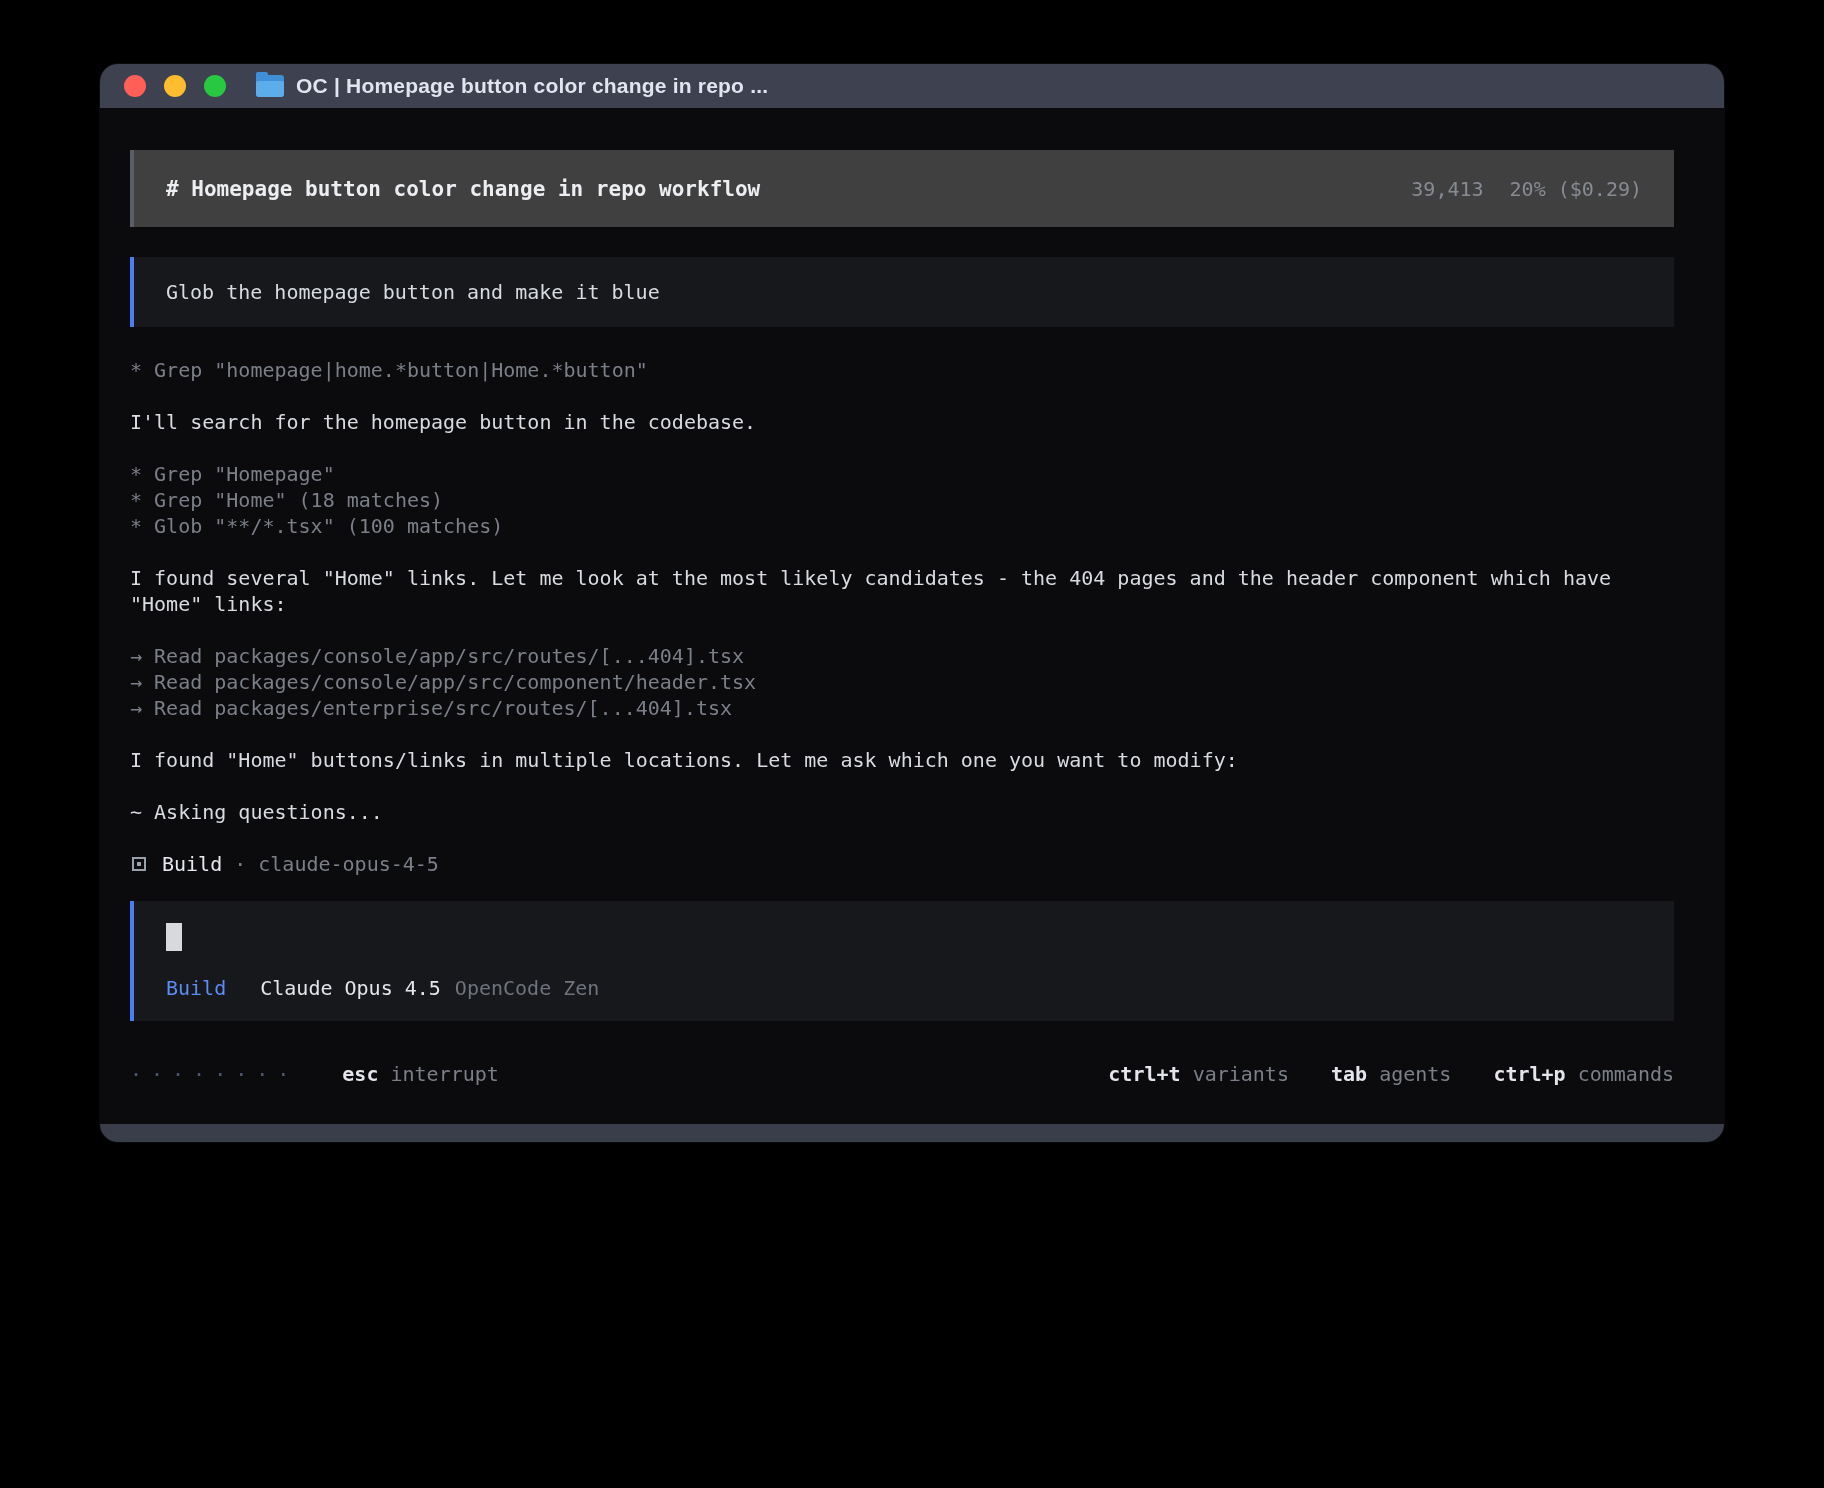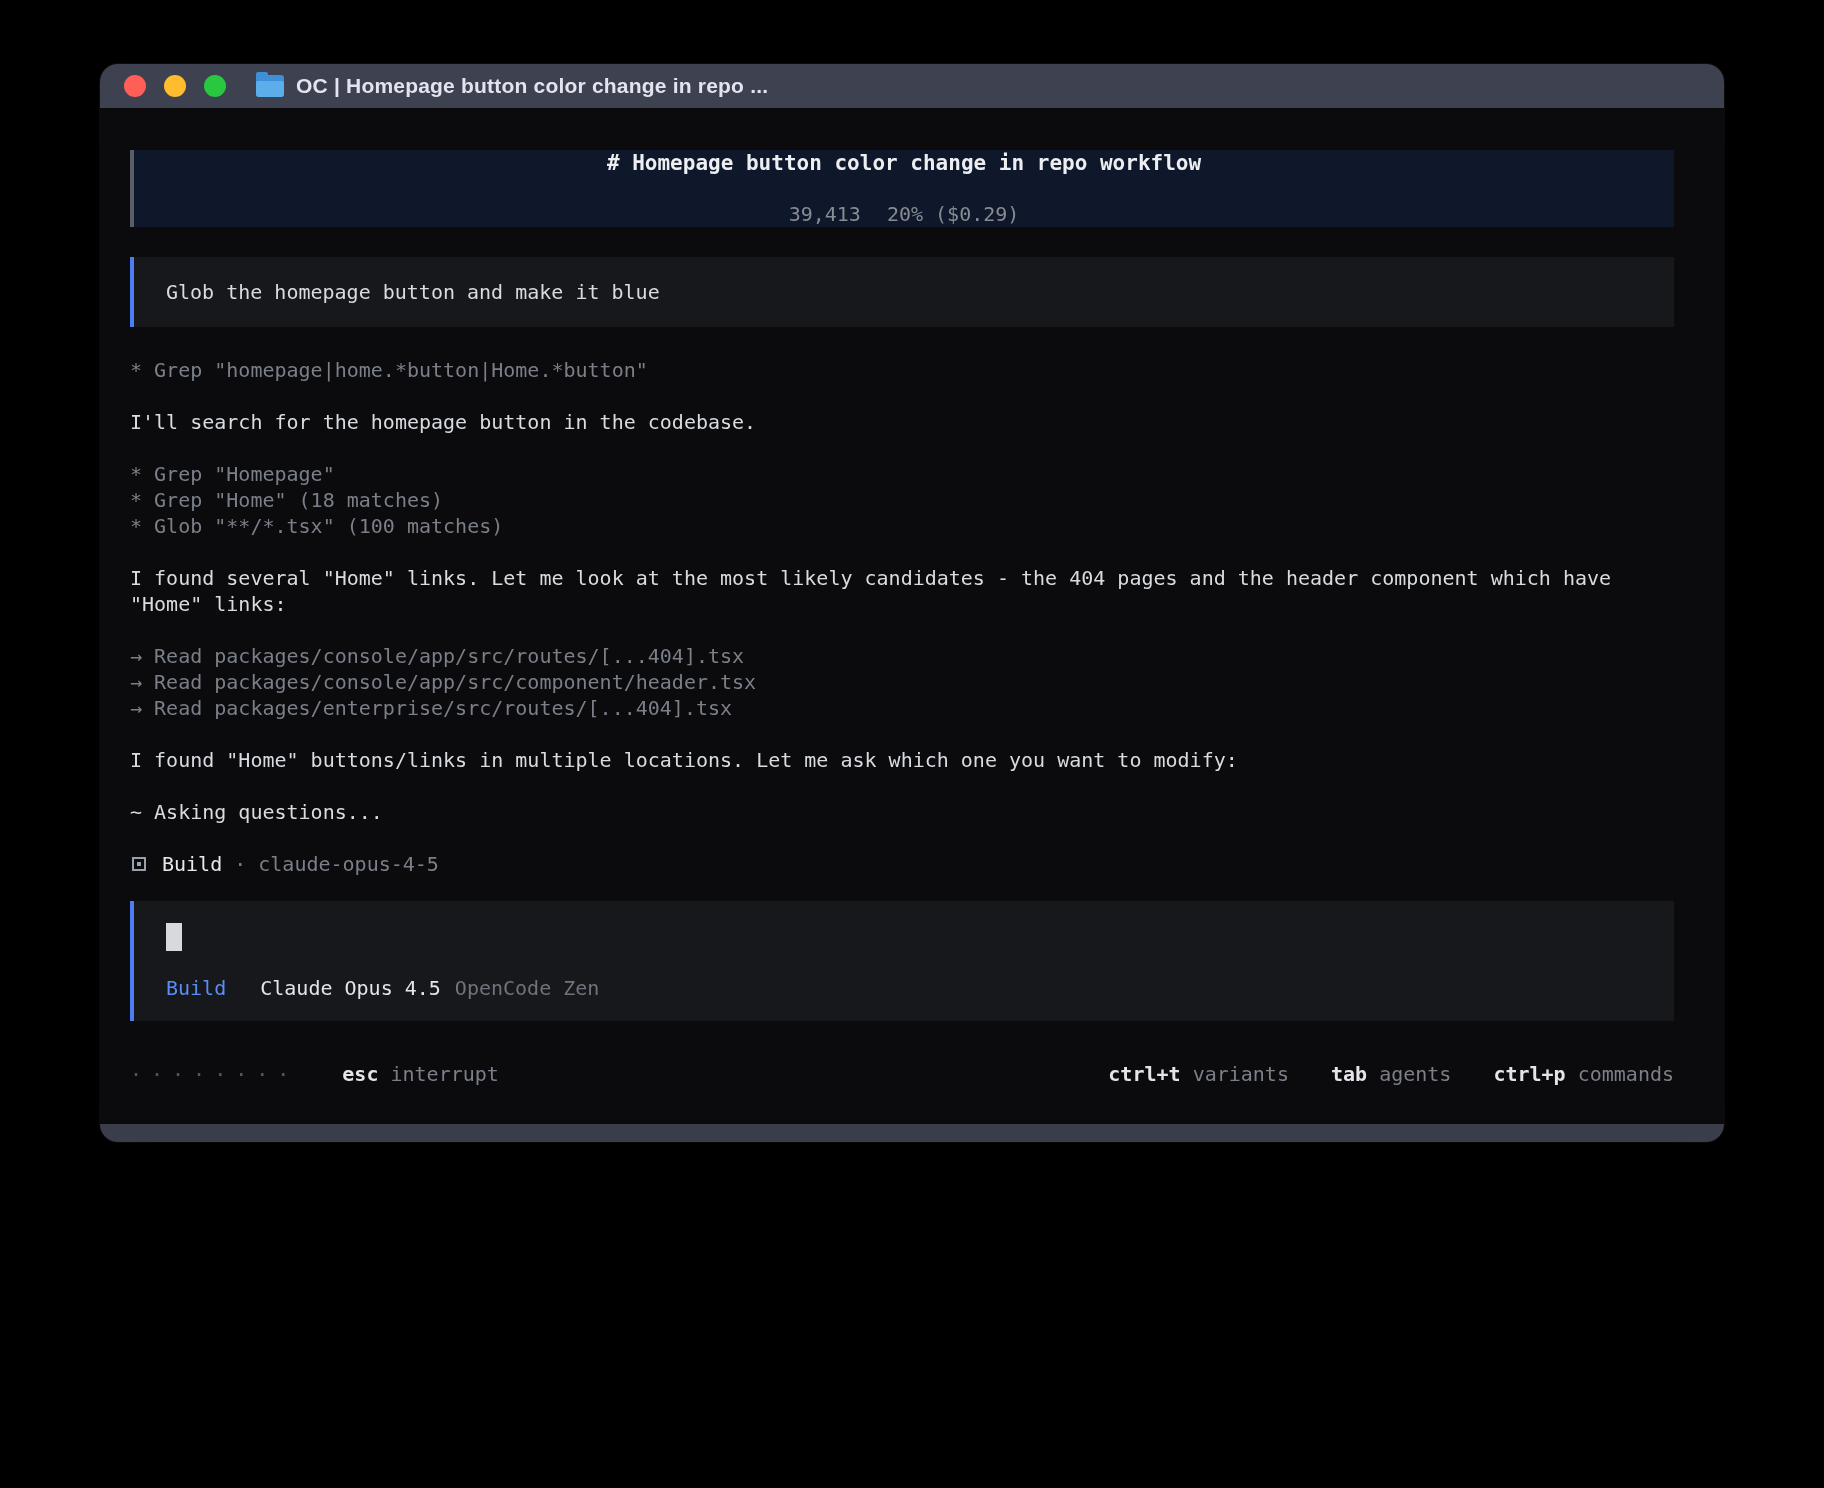--- a/index.html
+++ b/index.html
@@ -43,22 +43,22 @@
   
   .content {
     position:absolute; top:56px; left:0; right:0; bottom:18px;
     background:#0b0b0e; padding:30px 50px 0 30px; overflow:hidden;
     font-size:20px; line-height:26px; color:#dadde2;
   }
 
   .block { border-left:4px solid; padding:0 32px; display:flex; align-items:center; }
 
   .header-block {
-    border-color:#5a5e68; background:#0f172a; height:77px;
-    justify-content:space-between; margin-bottom:30px;flex-direction:column;
+    border-color:#5a5e68; background:#404040; height:77px;
+    justify-content:space-between; margin-bottom:30px;
   }
   .header-title { font-weight:700; font-size:21px; color:#eceef2; }
   .header-meta { display:flex; gap:26px; color:#878b93; font-size:20px; }
 
   .user-block {
     border-color:#4d7df2; background:#17181c; height:70px; margin-bottom:30px;
     color:#d8dbe0;
   }
 
   

